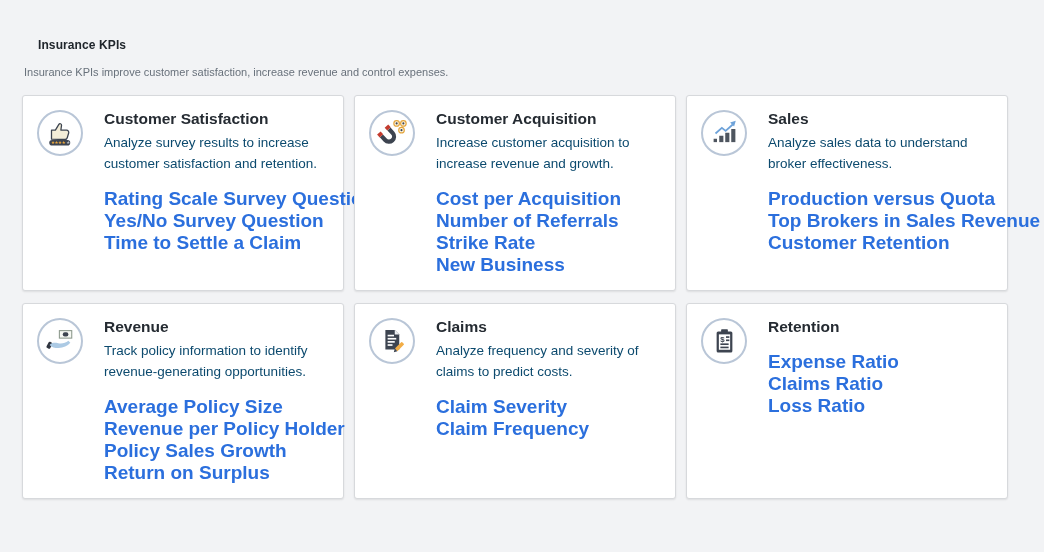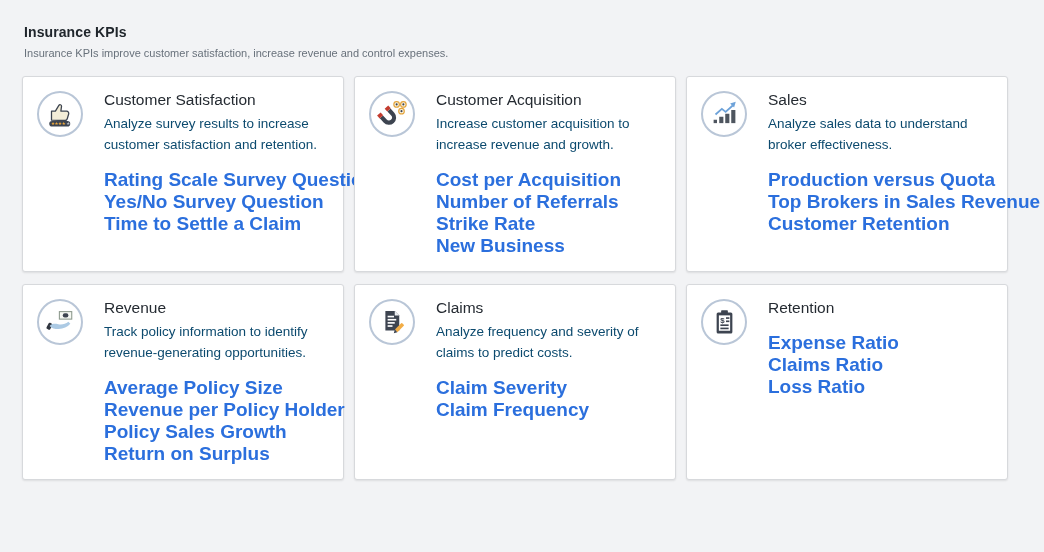--- a/index.html
+++ b/index.html
@@ -5,21 +5,21 @@
   html, body { margin:0; padding:0; }
   body {
     width:1044px; height:552px;
     background:#f2f3f5;
     font-family:"Liberation Sans", sans-serif;
     overflow:hidden;
     -webkit-font-smoothing:antialiased;
   }
   .page { padding:24px 0 0 24px; }
   .page-title {
-    margin:0; font-size:14px; font-weight:600; color:#20262c; letter-spacing:.1px;
+    margin:14px; font-size:12px; font-weight:600; color:#20262c; letter-spacing:.1px;
   }
   .page-subtitle {
     margin:7px 0 0; font-size:11px; color:#68717b;
   }
   .grid {
     margin:17px 0 0 -2px;
     display:grid;
     grid-template-columns:repeat(3, 322px);
     column-gap:10px; row-gap:12px;
   }
@@ -33,21 +33,21 @@
   }
   .icon-col { flex:0 0 46px; padding-top:2px; }
   .icon-circle {
     box-sizing:border-box; width:46px; height:46px;
     border:2.5px solid #b9c6d7; border-radius:50%;
     background:#fff;
     display:flex; align-items:center; justify-content:center;
   }
   .icon-circle svg { width:33px; height:33px; display:block; }
   .card-body { flex:1; min-width:0; }
-  .card-title { margin:0; font-size:15.5px; font-weight:400; color:#252b32; line-height:21px; }
+  .card-title { margin:0; font-size:15.5px; font-weight:700; color:#252b32; line-height:21px; }
   .card-desc  { margin:3px 0 0; font-size:13.5px; color:#0c4a6e; line-height:21px; max-width:238px; }
   .card-links { display:flex; flex-direction:column; margin-top:14px; }
   .kpi-link {
     font-size:19px; font-weight:600; color:#2b6fdd;
     text-decoration:none; line-height:22px; width:max-content;
   }
 </style>
 </head>
 <body>
 

